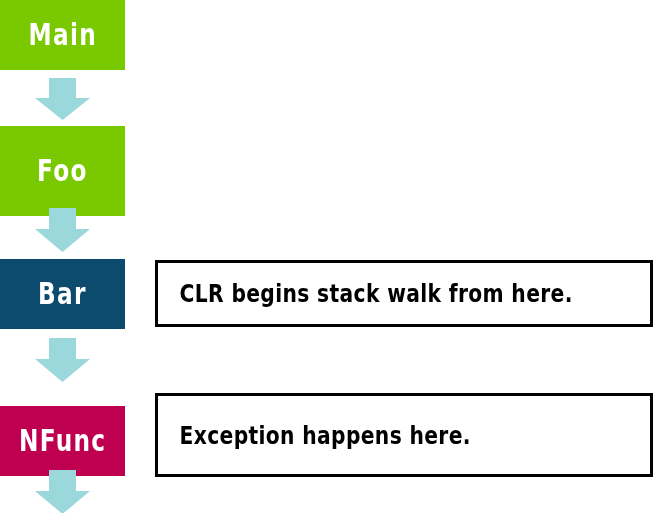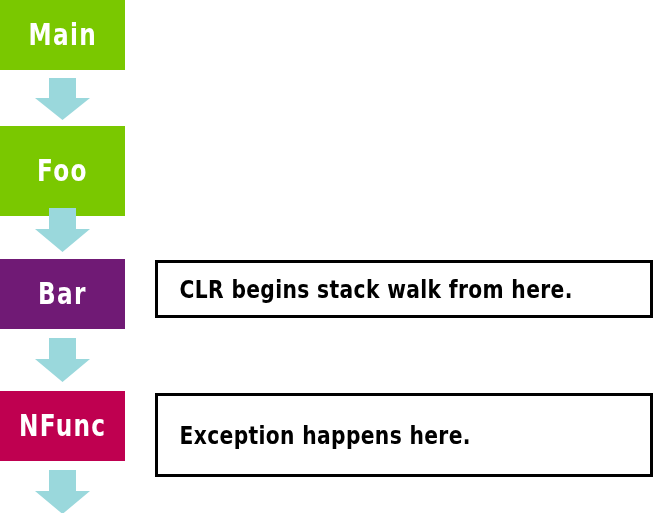--- a/index.html
+++ b/index.html
@@ -83,25 +83,25 @@
 <div id="diagram">
 
   <div class="frame-block" id="frame-main" style="top:0px; height:70px; background:#7AC800;">
     <span class="frame-label">Main</span>
   </div>
 
   <div class="frame-block" id="frame-foo" style="top:126px; height:90px; background:#7AC800;">
     <span class="frame-label">Foo</span>
   </div>
 
-  <div class="frame-block" id="frame-bar" style="top:259px; height:70px; background:#701a75;">
+  <div class="frame-block" id="frame-bar" style="top:259px; height:70px; background:#0c4a6e;">
     <span class="frame-label">Bar</span>
   </div>
 
-  <div class="frame-block" id="frame-nfunc" style="top:391px; height:70px; background:#BF0050;">
+  <div class="frame-block" id="frame-nfunc" style="top:406px; height:70px; background:#BF0050;">
     <span class="frame-label">NFunc</span>
   </div>
 
   <div class="arrow" style="top:78px; height:42px;">
     <svg viewBox="0 0 55 42" preserveAspectRatio="none" aria-hidden="true">
       <polygon points="14,0 41,0 41,20 55,20 27.5,42 0,20 14,20" fill="#9AD8DC"></polygon>
     </svg>
   </div>
 
   <div class="arrow" style="top:208px; height:44px;">
@@ -115,21 +115,21 @@
       <polygon points="14,0 41,0 41,21 55,21 27.5,44 0,21 14,21" fill="#9AD8DC"></polygon>
     </svg>
   </div>
 
   <div class="arrow" style="top:470px; height:44px;">
     <svg viewBox="0 0 55 44" preserveAspectRatio="none" aria-hidden="true">
       <polygon points="14,0 41,0 41,21 55,21 27.5,44 0,21 14,21" fill="#9AD8DC"></polygon>
     </svg>
   </div>
 
-  <div class="callout" style="left:155px; top:260px; width:498px; height:58px;">
+  <div class="callout" style="left:155px; top:260px; width:498px; height:67px;">
     <span class="callout-text">CLR begins stack walk from here.</span>
   </div>
 
   <div class="callout" style="left:155px; top:393px; width:498px; height:84px;">
     <span class="callout-text">Exception happens here.</span>
   </div>
 
 </div>
 
 </body></html>

